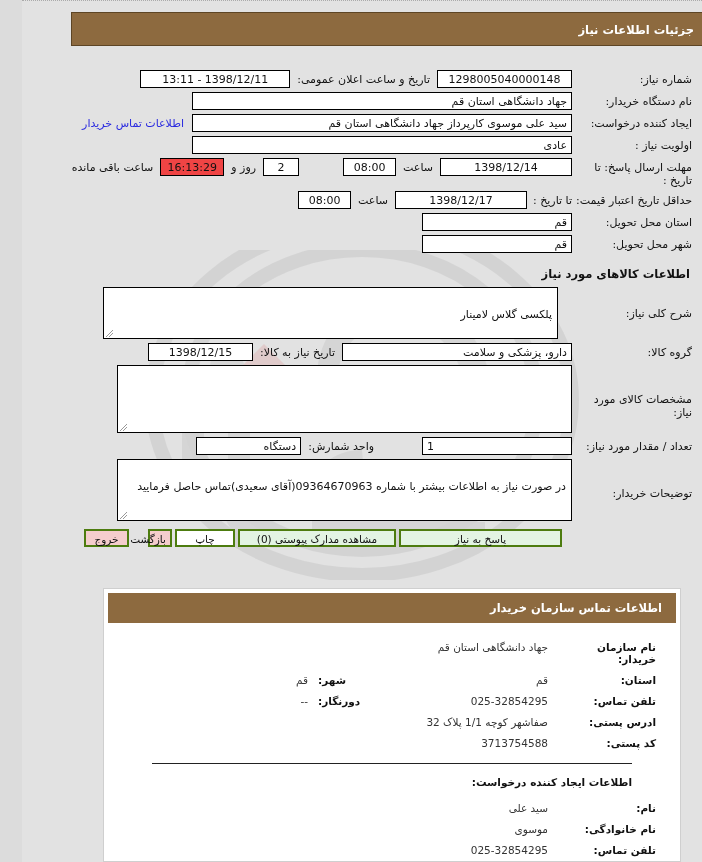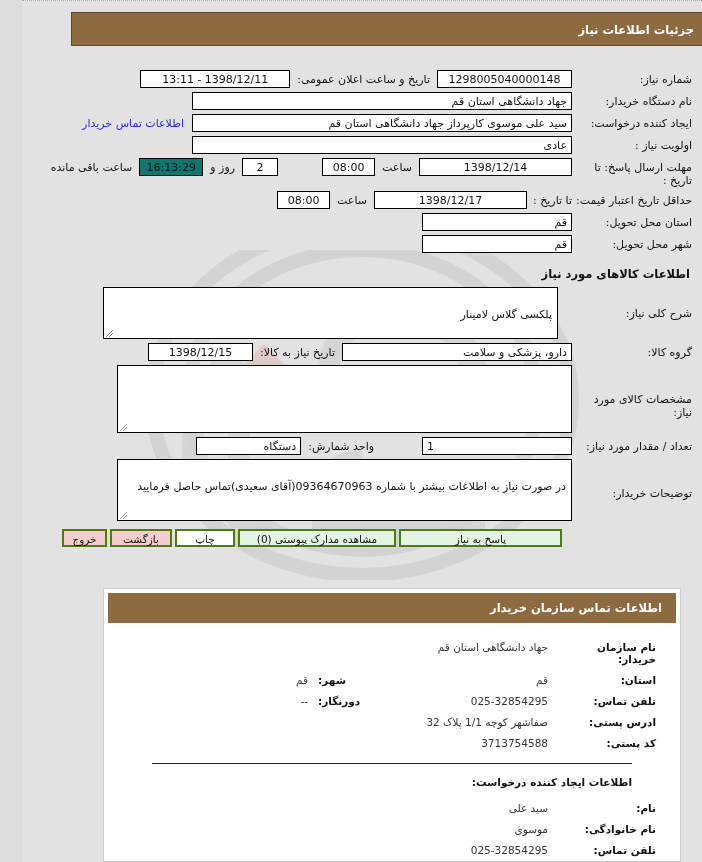--- a/index.html
+++ b/index.html
@@ -112,42 +112,42 @@
     padding: 0 4px;
     font-size: 11px;
     text-align: center;
     color: #111;
     overflow: hidden;
     white-space: nowrap;
   }
   .fld.right { text-align: right; }
   .fld.left  { text-align: left; }
 
-  .fld.yellow { background: #0f766e; }
+  .fld.yellow { background: #ef4444; }
 
   .inline-lbl {
     font-size: 11px;
     padding: 3px 7px 0 7px;
     white-space: nowrap;
     color: #111;
   }
 
   .link {
     color: #2a2ae0;
     font-size: 11px;
     padding: 3px 8px 0 0;
     white-space: nowrap;
     cursor: pointer;
   }
 
   
   .w-need-no   { width: 135px; }
   .w-wide      { width: 380px; }
   .w-date      { width: 150px; }
-  .w-dt        { width: 153px; }
+  .w-dt        { width: 132px; }
   .w-time      { width: 53px; }
   .w-days      { width: 36px; }
   .w-remain    { width: 64px; }
   .w-city      { width: 150px; }
   .w-group     { width: 230px; }
   .w-needdate  { width: 105px; }
   .w-qty       { width: 150px; }
   .w-unit      { width: 105px; }
 
   
@@ -390,21 +390,21 @@
 
     <div class="row">
       <div class="lbl" style="padding-top:28px;">توضیحات خریدار:</div>
       <div class="ta" style="width:455px;height:62px;">در صورت نیاز به اطلاعات بیشتر با شماره 09364670963(آقای سعیدی)تماس حاصل فرمایید</div>
     </div>
 
     <div class="btnrow">
       <div class="btn btn-green" style="width:163px;">پاسخ به نیاز</div>
       <div class="btn btn-green" style="width:158px;">مشاهده مدارک پیوستی (0)</div>
       <div class="btn btn-white" style="width:60px;">چاپ</div>
-      <div class="btn btn-pink" style="width:62px;">بازگشت</div>
+      <div class="btn btn-pink" style="width:24px;margin-left:16px;">بازگشت</div>
       <div class="btn btn-pink" style="width:45px;">خروج</div>
     </div>
 
   </div>
 
   <div id="contact-panel">
     <div class="titlebar">اطلاعات تماس سازمان خریدار</div>
 
     <div class="cbody">
 

